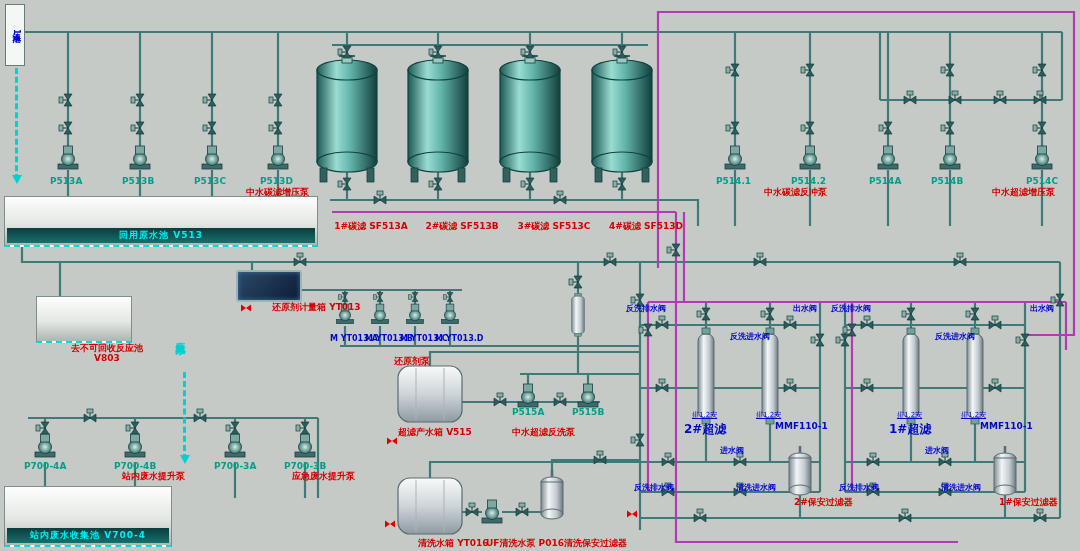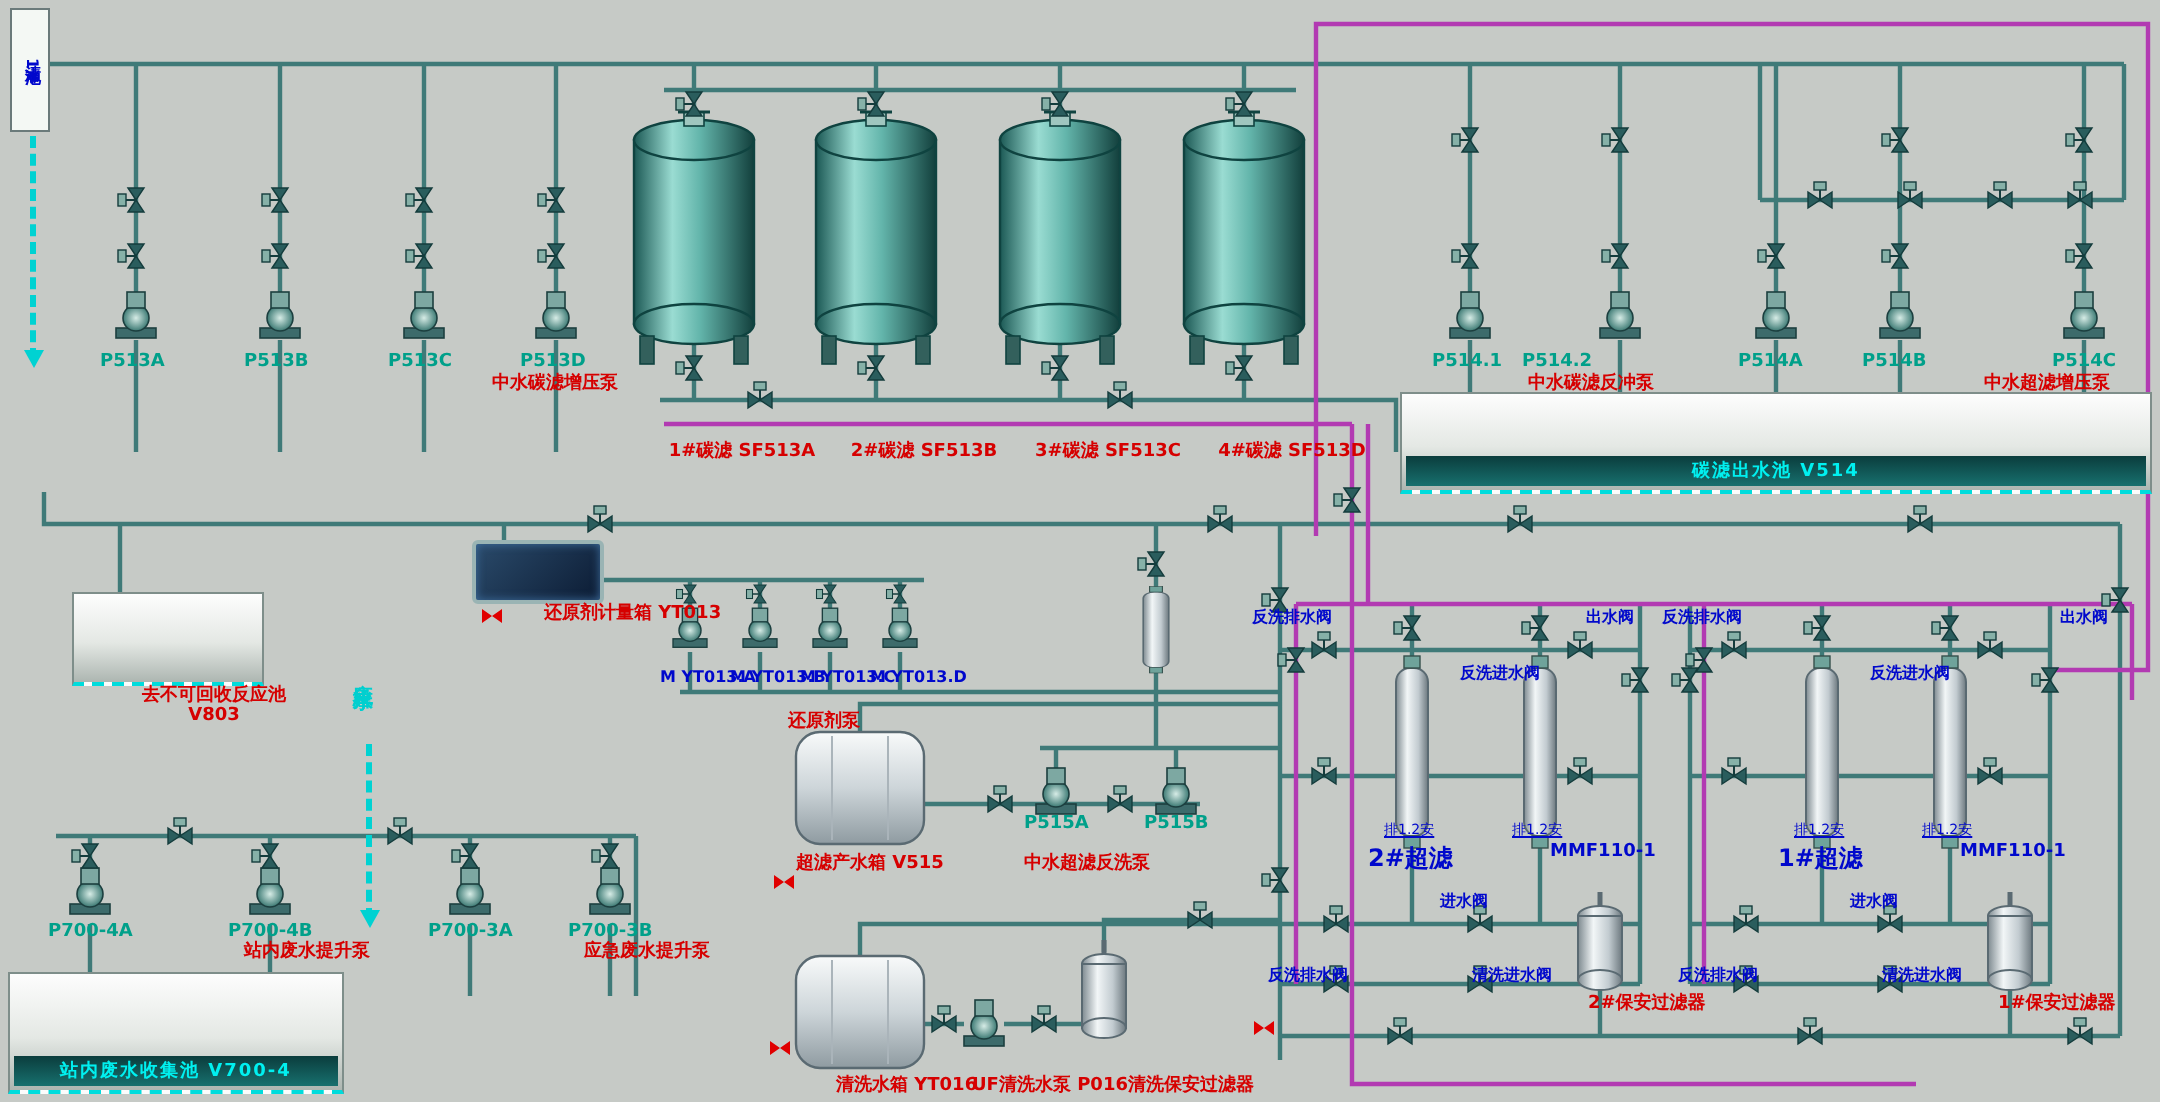--- a/index.html
+++ b/index.html
@@ -327,22 +327,22 @@
   </g>
 
   <g>
     <use href="#valveR" x="246" y="308"></use>
         <use href="#valveR" x="392" y="441"></use>
     <use href="#valveR" x="390" y="524"></use>
         <use href="#valveR" x="632" y="514"></use>
   </g>
 </svg>
 
-<div class="pool" style="left:700px;top:196px;width:374px;height:48px">
-  <div class="band">碳滤出水池 V514</div>
+<div class="pool" style="left:4px;top:196px;width:312px;height:48px">
+  <div class="band">回用原水池 V513</div>
 </div>
 <div class="pool" style="left:4px;top:486px;width:166px;height:58px">
   <div class="band">站内废水收集池 V700-4</div>
 </div>
 <div class="pool" style="left:36px;top:296px;width:94px;height:44px"></div>
 <div class="lbl red ctr" style="left:18px;top:343px;width:130px">去不可回收反应池</div>
 <div class="lbl red ctr" style="left:18px;top:353px;width:130px">V803</div>
 
 <div class="srcbox">
   <span class="lblv vert">清水池1#</span>
@@ -353,21 +353,21 @@
 
 <div class="dosebox"></div>
 
 <div class="lbl tag" style="left:50px;top:176px">P513A</div>
 <div class="lbl tag" style="left:122px;top:176px">P513B</div>
 <div class="lbl tag" style="left:194px;top:176px">P513C</div>
 <div class="lbl tag" style="left:260px;top:176px">P513D</div>
 <div class="lbl red" style="left:222px;top:187px">中水碳滤增压泵</div>
 
 <div class="lbl tag" style="left:716px;top:176px">P514.1</div>
-<div class="lbl tag" style="left:761px;top:176px">P514.2</div>
+<div class="lbl tag" style="left:791px;top:176px">P514.2</div>
 <div class="lbl red" style="left:740px;top:187px">中水碳滤反冲泵</div>
 
 <div class="lbl tag" style="left:869px;top:176px">P514A</div>
 <div class="lbl tag" style="left:931px;top:176px">P514B</div>
 <div class="lbl tag" style="left:1026px;top:176px">P514C</div>
 <div class="lbl red" style="left:968px;top:187px">中水超滤增压泵</div>
 
 <div class="lbl red ctr" style="left:297px;top:221px;width:100px">1#碳滤 SF513A</div>
 <div class="lbl red ctr" style="left:388px;top:221px;width:100px">2#碳滤 SF513B</div>
 <div class="lbl red ctr" style="left:480px;top:221px;width:100px">3#碳滤 SF513C</div>

